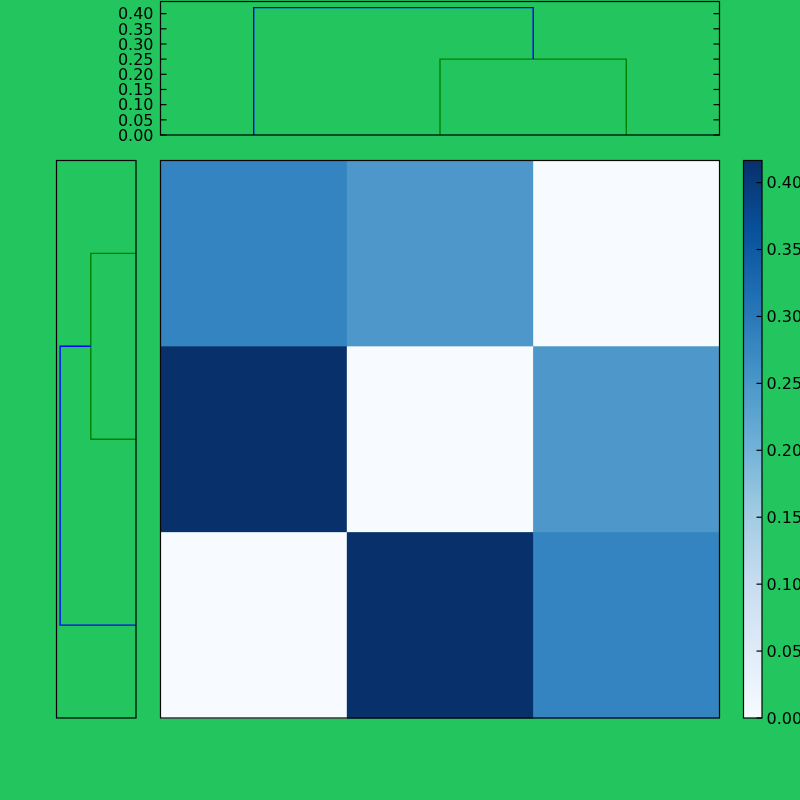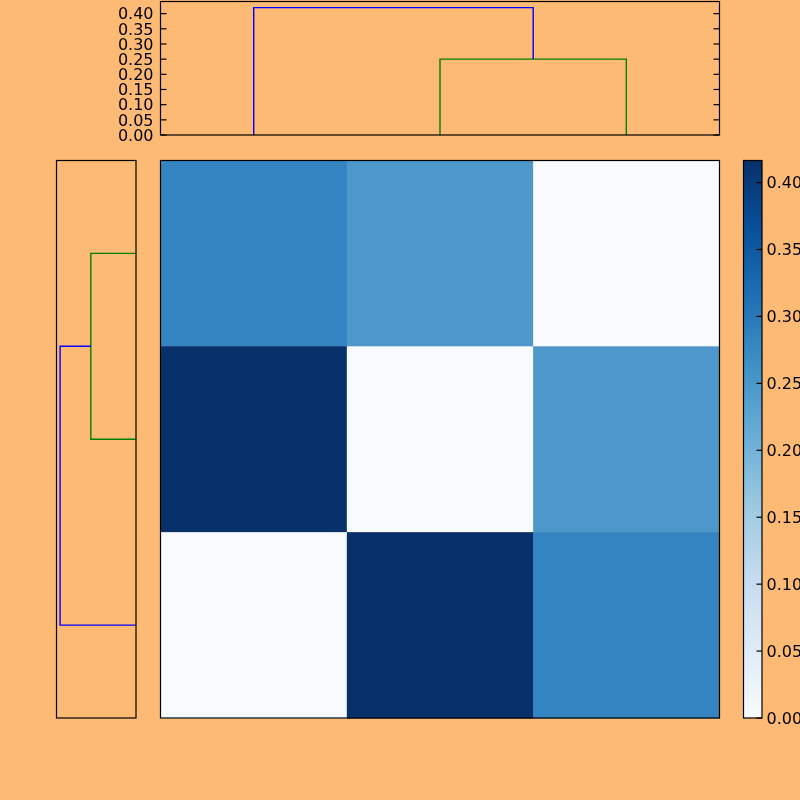--- a/index.html
+++ b/index.html
@@ -4,21 +4,21 @@
 <style>
   html, body {
     margin: 0;
     padding: 0;
     background: #ffffff;
   }
   .figure {
     position: relative;
     width: 800px;
     height: 800px;
-    background: #fdba74;
+    background: #22c55e;
     font-family: "DejaVu Sans", sans-serif;
     overflow: hidden;
   }
   .figure svg text {
     font-family: "DejaVu Sans", sans-serif;
     font-size: 16px;
     fill: #000000;
   }
 </style>
 </head>

